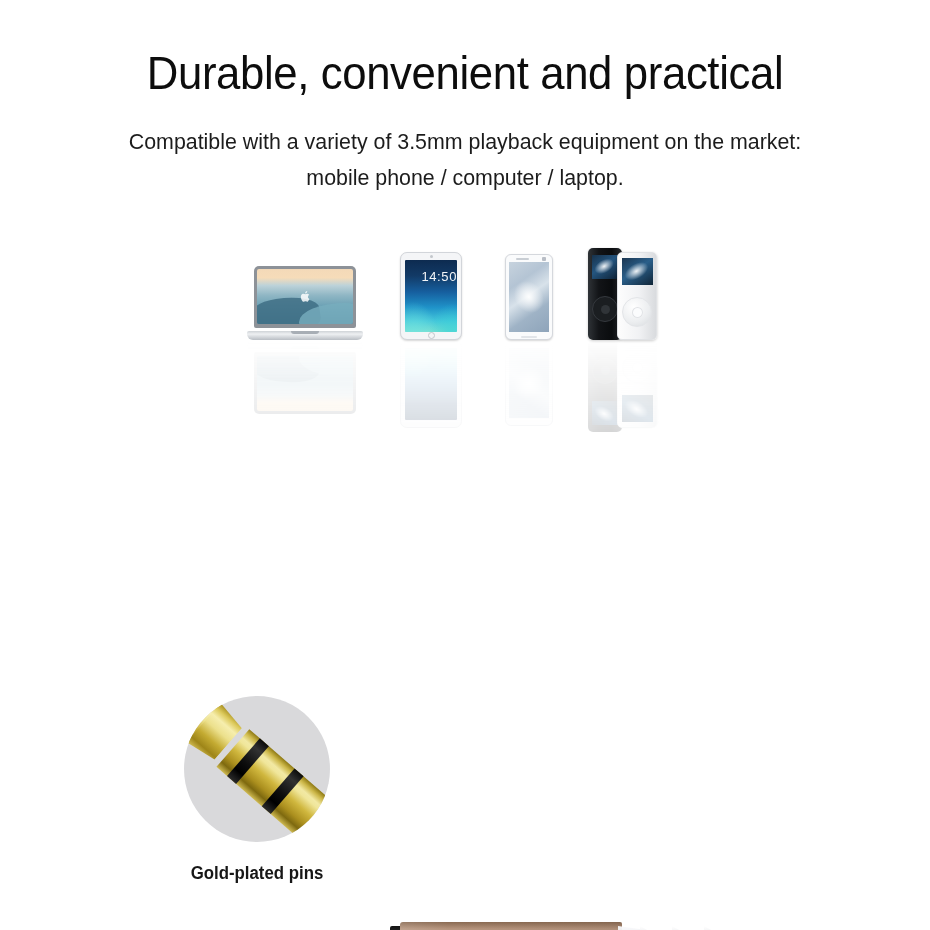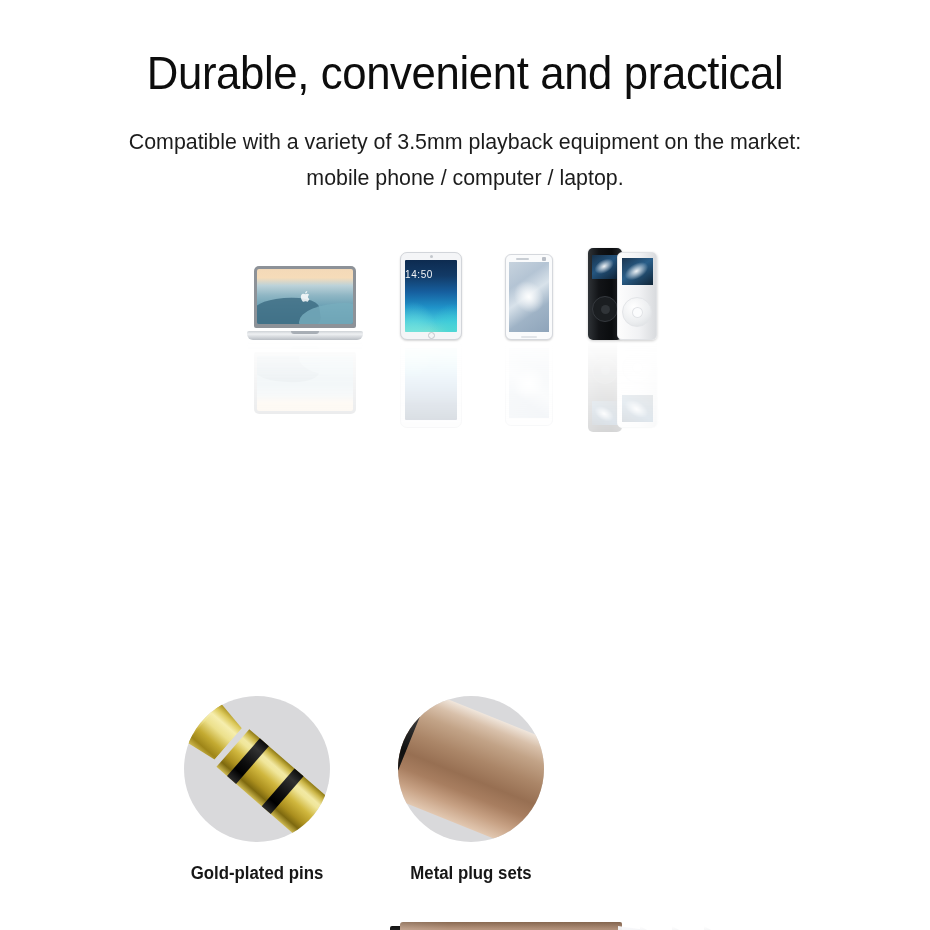--- a/index.html
+++ b/index.html
@@ -157,23 +157,23 @@
     background: radial-gradient(ellipse at 40% 80%, #6fe3e0 0%, rgba(40,160,200,0) 68%);
   }
   .tab-screen::after {
     content: "";
     position: absolute; right: -24%; bottom: -26%;
     width: 82%; height: 66%;
     background: radial-gradient(ellipse at 60% 85%, #38d2d8 0%, rgba(30,120,180,0) 70%);
   }
   .tab-time {
     position: absolute; left: 0; top: 13%;
-    width: 100%; text-align: left;
+    width: 100%; text-align: right;
     color: #ffffff;
-    font-size: 10px;
+    font-size: 13px;
     letter-spacing: 0.6px;
     z-index: 3;
     opacity: 0.95;
   }
   .tab-cam {
     position: absolute; left: 50%; top: 2.5px; margin-left: -1.5px;
     width: 3px; height: 3px; border-radius: 50%;
     background: #c3c7cc;
   }
   .tab-home {
@@ -591,27 +591,17 @@
           <div class="c1-body"></div>
           <div class="c1-ring a"></div>
           <div class="c1-ring b"></div>
           <div class="c1-ring c"></div>
           <div class="c1-seg"></div>
         </div>
       </div>
       <div class="flabel">Gold-plated pins</div>
     </div>
 
-    <div class="feature f2">
-      <div class="fcircle">
-        <div class="c2-art">
-          <div class="c2-barrel"></div>
-          <div class="c2-cap"></div>
-          <div class="c2-gold"></div>
-        </div>
-      </div>
-      <div class="flabel">Metal plug sets</div>
-    </div>
 
 
   </div>
 
 </div>
 
 </body></html>

